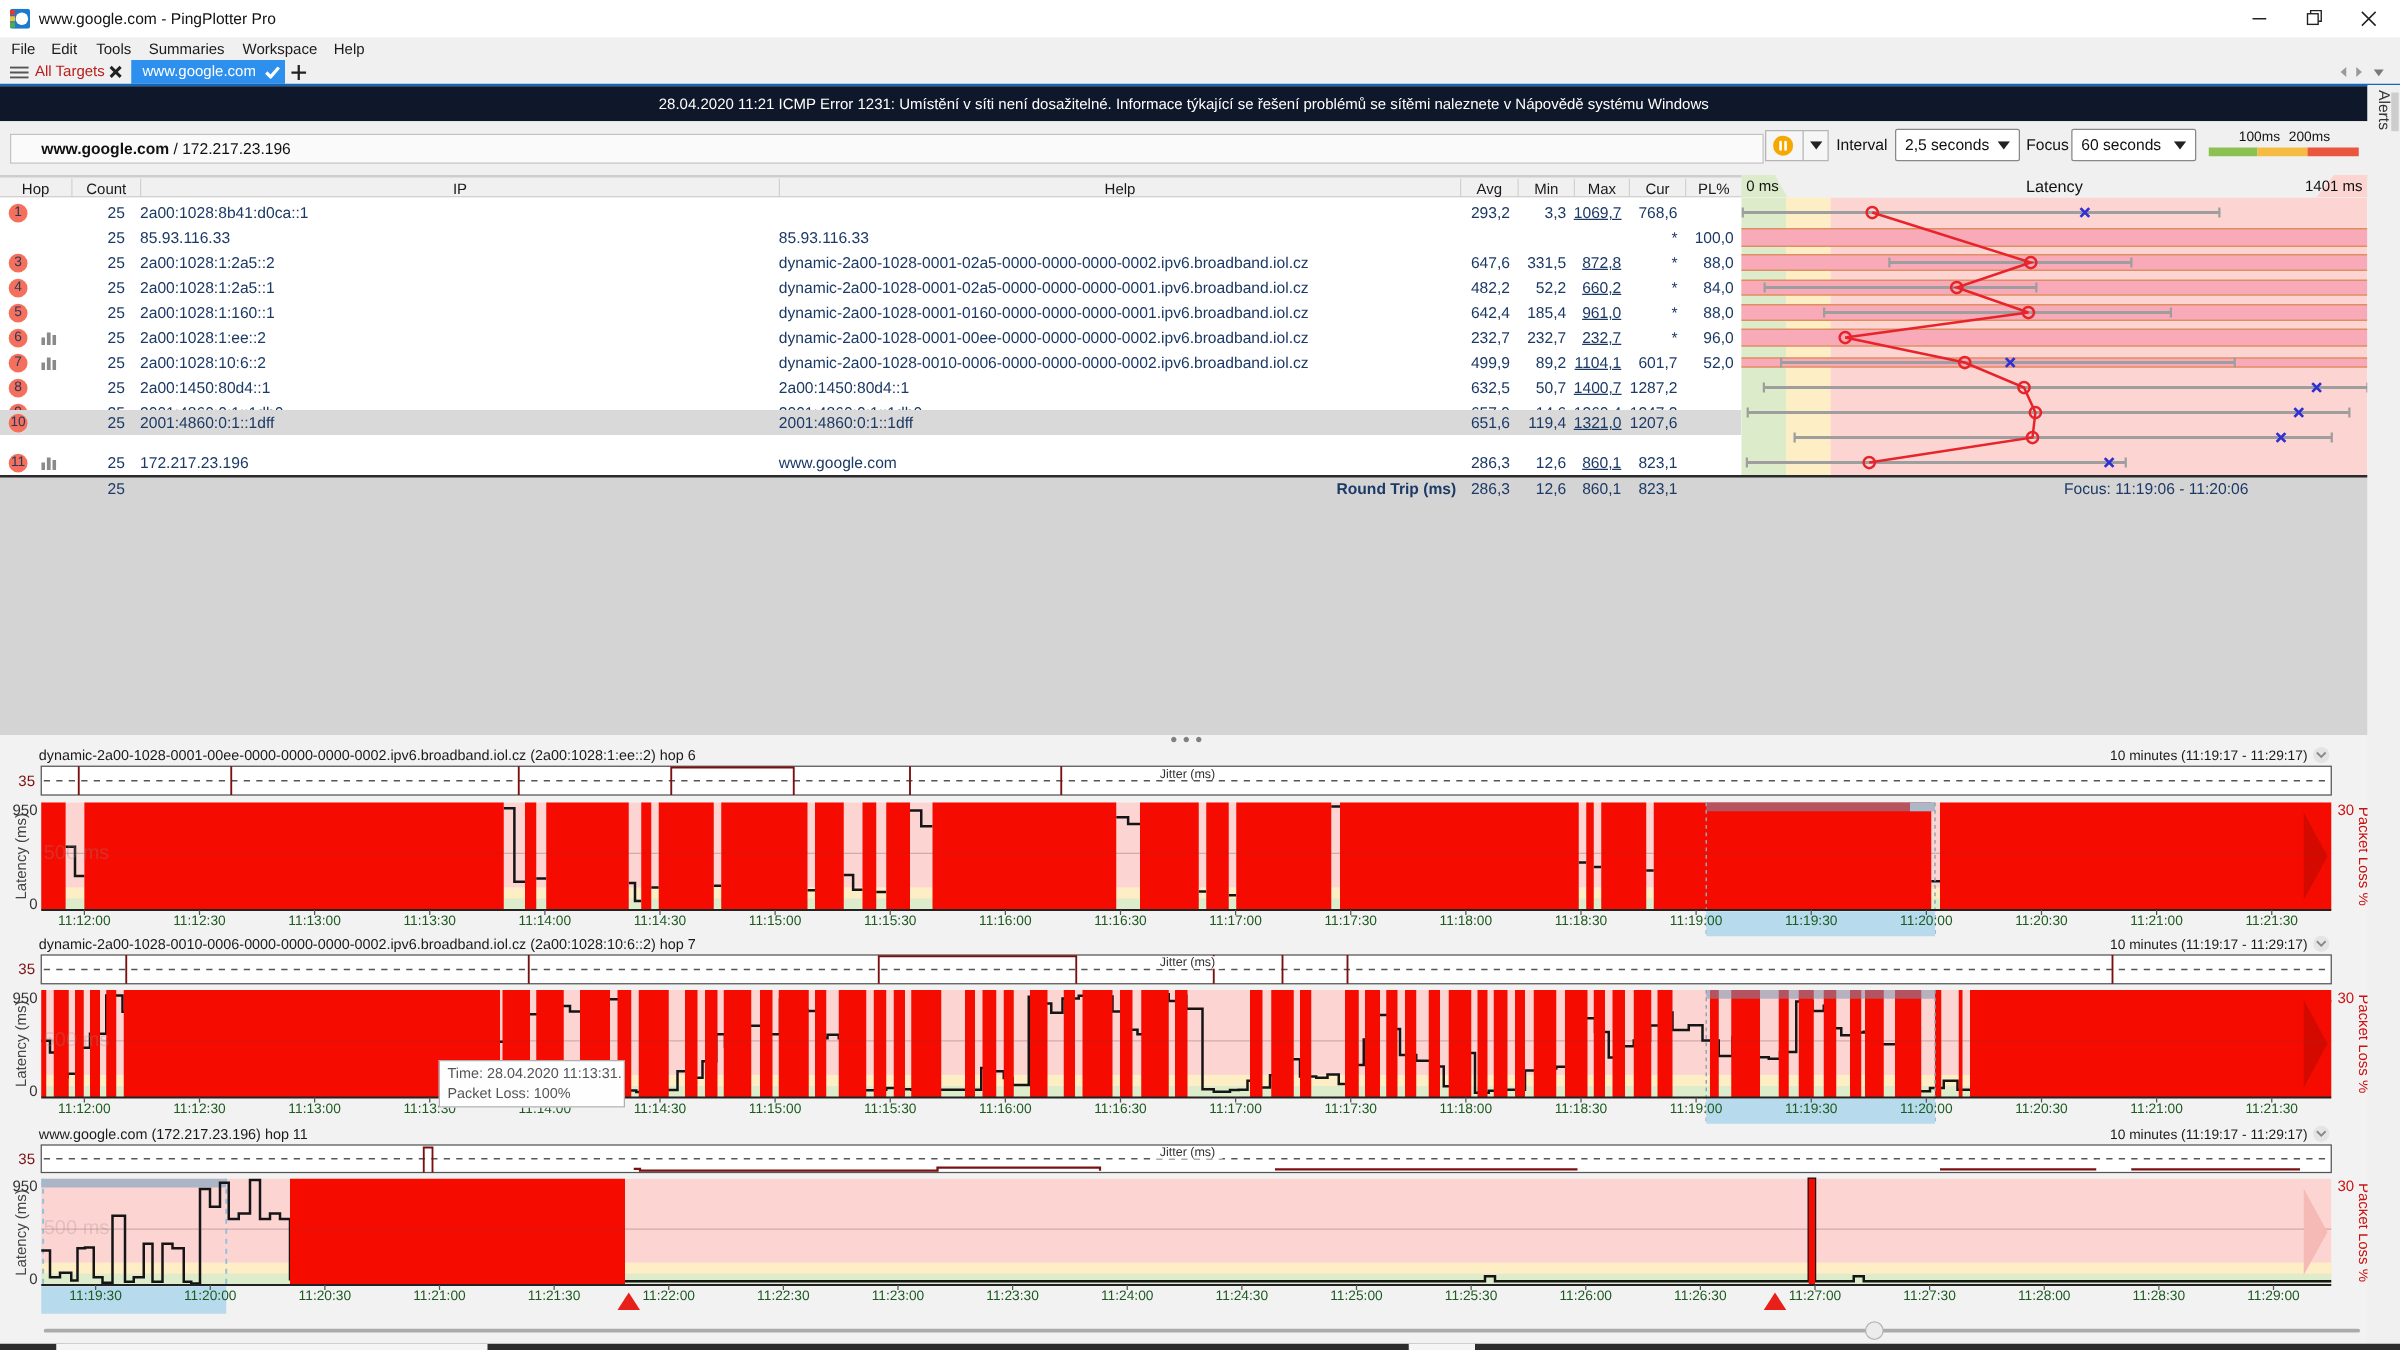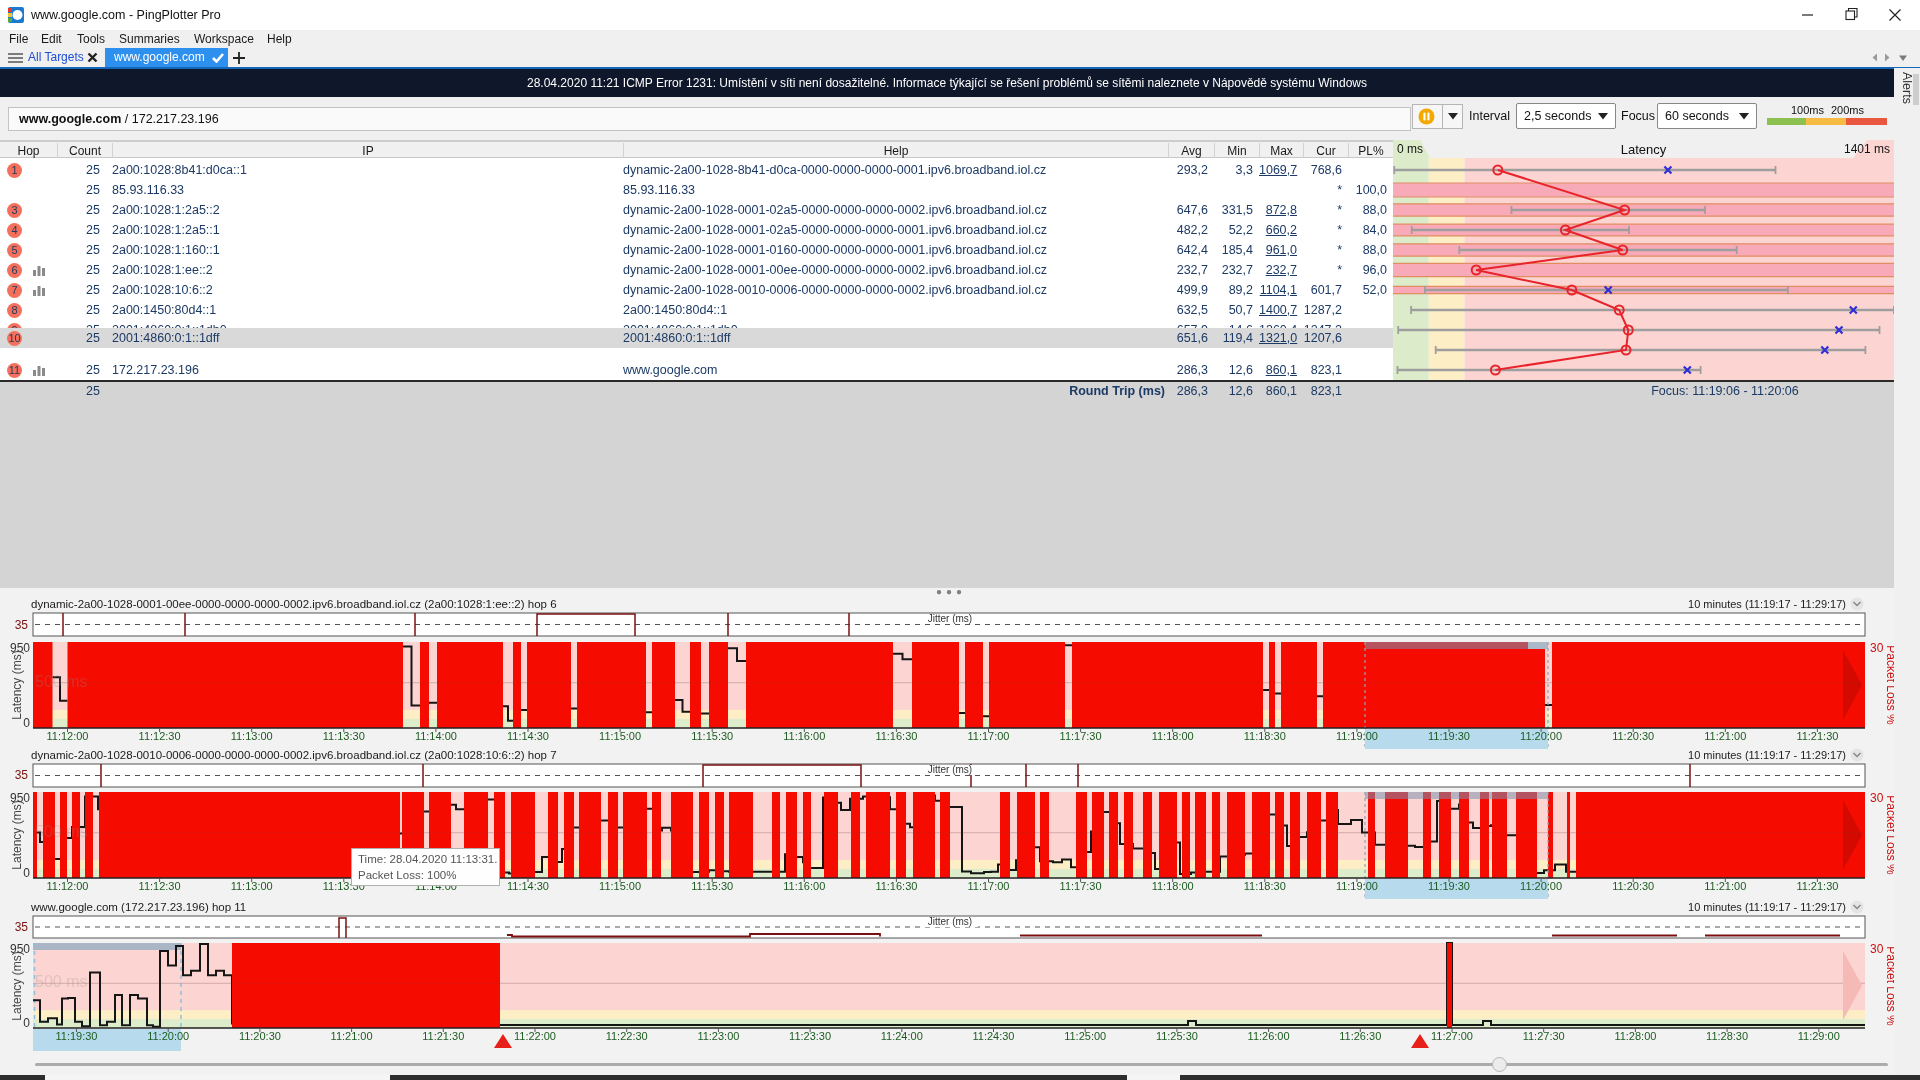--- a/index.html
+++ b/index.html
@@ -7,21 +7,21 @@
 #title { left:0;top:0;width:1920px;height:30px;background:#fff; }
 #title .txt { position:absolute;left:31px;top:8px;font-size:12.5px;color:#111; }
 
 #menu { left:0;top:30px;width:1920px;height:18px;background:#f0f0f0;font-size:12px;color:#1a1a1a; }
 #menu span { position:absolute;top:2px; }
 
 #tabs { left:0;top:48px;width:1920px;height:18.5px;background:#f0f0f0; }
 #tabline { left:0;top:66.5px;width:1920px;height:2px;background:#1467b8; }
 #notif { left:0;top:69px;width:1894px;height:28px;background:#0f172a;color:#fff;font-size:12px;text-align:center;line-height:28px; }
 #toolbar { left:0;top:97px;width:1894px;height:43px;background:#f0f0f0; }
-#target-box { position:absolute;left:8px;top:10px;width:1403px;height:24px;background:#fafafa;border:1px solid #c3c3c3;font-size:12.5px;line-height:22px;color:#111;padding-left:10px; }
+#target-box { position:absolute;left:8px;top:10px;width:1403px;height:24px;background:#fafafa;border:1px solid #c3c3c3;font-size:12.5px;line-height:22px;color:#111;padding-left:24px; }
 
 #thead { left:0;top:140px;width:1894px;height:18px;background:#f0f0f0;border-top:2px solid #cdcdcd;border-bottom:1px solid #c8c8c8;font-size:12px;color:#1a1a1a; }
 #thead div { position:absolute;top:1px;height:16px;line-height:16px;border-left:1px solid #d2d2d2; }
 #tbody { left:0;top:158px;width:1894px;height:222px;background:#fff; }
 .trow { position:absolute;left:0;width:1393px;height:20px;font-size:12.5px;color:#1c3a66; }
 .trow div { position:absolute;top:0;height:20px;line-height:20px; }
 .c-hop { left:0;width:57px; }
 .hopc { position:absolute;left:7px;top:2.5px;width:15px;height:15px;border-radius:50%;background:#f4705c;color:#233a5e;font-size:11px;text-align:center;line-height:15px; }
 .bari { position:absolute;left:33px;top:5px; }
 .c-cnt { left:57px;width:43px;text-align:right; }
@@ -69,21 +69,21 @@
     <span style="left:41px">Edit</span>
     <span style="left:77px">Tools</span>
     <span style="left:119px">Summaries</span>
     <span style="left:194px">Workspace</span>
     <span style="left:267px">Help</span>
 </div>
 <div id="tabs" class="abs">
  <svg class="abs" style="left:8px;top:4.5px" width="15" height="10" viewBox="0 0 15 10">
       <path d="M0 1h15M0 5h15M0 9h15" stroke="#555" stroke-width="1.6"></path>
     </svg>
- <span class="abs" style="left:28px;top:2px;font-size:12px;color:#1d4ed8">All Targets</span>
+ <span class="abs" style="left:28px;top:2px;font-size:12px;color:#b91c1c">All Targets</span>
  <svg class="abs" style="left:87px;top:4px" width="11" height="11" viewBox="0 0 11 11">
       <path d="M1.5 1.5l8 8M9.5 1.5l-8 8" stroke="#222" stroke-width="2.4"></path>
     </svg>
  <div class="abs" style="left:105px;top:0;width:123px;height:18.5px;background:#2e90ee;color:#fff;font-size:12px">
       <span style="position:absolute;left:9px;top:2px">www.google.com</span>
   <svg style="position:absolute;left:107px;top:5px" width="12" height="10" viewBox="0 0 12 10">
         <path d="M1 5l3.5 3.5L11 1" stroke="#fff" stroke-width="2.6" fill="none"></path>
       </svg>
  </div>
  <svg class="abs" style="left:233px;top:3.5px" width="12" height="12" viewBox="0 0 12 12">
@@ -142,21 +142,20 @@
     <text x="497" y="13" font-size="12" fill="#111" text-anchor="end">1401 ms</text>
     <text x="250.5" y="13.5" font-size="13" fill="#111" text-anchor="middle">Latency</text>
   </svg>
 <div id="tbody" class="abs"></div>
 <div class="trow" style="top:160px;">
     <div class="c-hop">
       <span class="hopc">1</span>
     </div>
     <div class="c-cnt">25</div>
     <div class="c-ip">2a00:1028:8b41:d0ca::1</div>
-    <div class="c-name">dynamic-2a00-1028-8b41-d0ca-0000-0000-0000-0001.ipv6.broadband.iol.cz</div>
     <div class="c-avg">293,2</div>
     <div class="c-min">3,3</div>
     <div class="c-max">1069,7</div>
     <div class="c-cur">768,6</div>
     <div class="c-pl"></div>
   </div>
 <div class="trow" style="top:180px;">
     <div class="c-hop"></div>
     <div class="c-cnt">25</div>
     <div class="c-ip">85.93.116.33</div>

